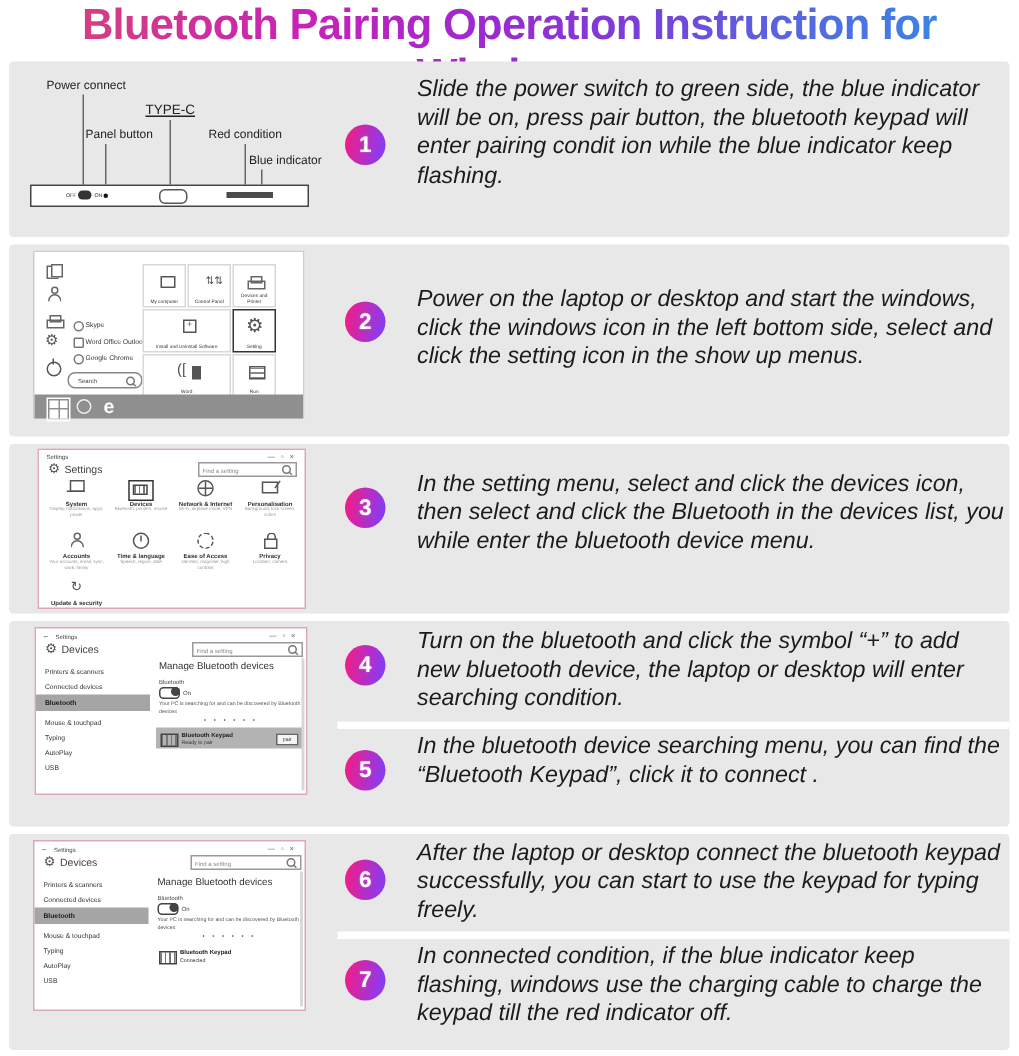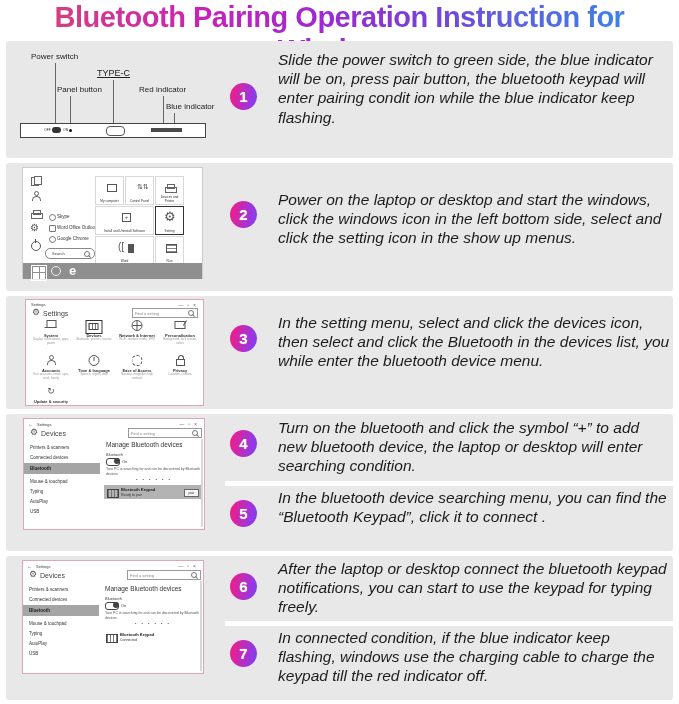--- a/index.html
+++ b/index.html
@@ -79,24 +79,24 @@
 </style>
 </head>
 <body>
 
 <div>
 
   <div class="page-title">Bluetooth Pairing Operation Instruction for Windows</div>
 
   <div class="band" style="top:41px;height:117px;"></div>
 
-  <div class="diag-label" style="left:31px;top:52px;">Power switch</div>
+  <div class="diag-label" style="left:31px;top:52px;">Power connect</div>
   <div class="diag-label" style="left:97px;top:68px;font-size:9px;text-decoration:underline;">TYPE-C</div>
   <div class="diag-label" style="left:57px;top:85px;">Panel button</div>
-  <div class="diag-label" style="left:139px;top:85px;">Red indicator</div>
+  <div class="diag-label" style="left:139px;top:85px;">Red condition</div>
   <div class="diag-label" style="left:166px;top:102px;">Blue indicator</div>
 
   <div class="vline" style="left:55px;top:63px;height:64px;"></div>
   <div class="vline" style="left:113px;top:80px;height:46px;"></div>
   <div class="vline" style="left:70px;top:96px;height:33px;"></div>
   <div class="vline" style="left:163px;top:96px;height:32px;"></div>
   <div class="vline" style="left:174px;top:113px;height:15px;"></div>
 
   <div class="abs" style="left:20px;top:123px;width:186px;height:15px;background:#fff;border:1px solid #444;box-sizing:border-box;">
     <span class="abs" style="left:23px;top:4px;font-size:3.5px;color:#333;">OFF</span>
@@ -318,17 +318,17 @@
       <span class="icon-kb" style="left:3px;top:3.5px;"></span>
       <span class="abs" style="left:17px;top:2px;font-size:4px;font-weight:bold;color:#222;">Bluetooth Keypad</span>
       <span class="abs tiny35" style="left:17px;top:8px;color:#333;">Connected</span>
     </div>
     <span class="scrollbar" style="top:20px;height:90px;"></span>
   </div>
 
   <div class="divider" style="top:621px;"></div>
 
   <div class="badge" style="top:573px;">6</div>
-  <div class="step-text" style="top:559px;">After the laptop or desktop connect the bluetooth keypad notifications, you can start to use the keypad for typing freely.</div>
+  <div class="step-text" style="top:559px;">After the laptop or desktop connect the bluetooth keypad successfully, you can start to use the keypad for typing freely.</div>
   <div class="badge" style="top:640px;">7</div>
   <div class="step-text" style="top:628px;">In connected condition, if the blue indicator keep flashing, windows use the charging cable to charge the keypad till the red indicator off.</div>
 
 </div>
 
 </body></html>

